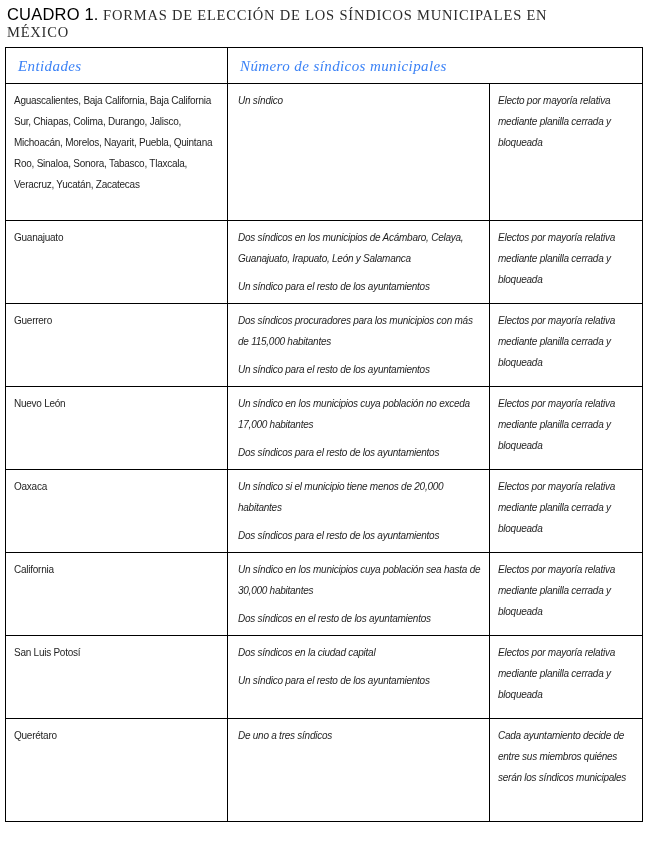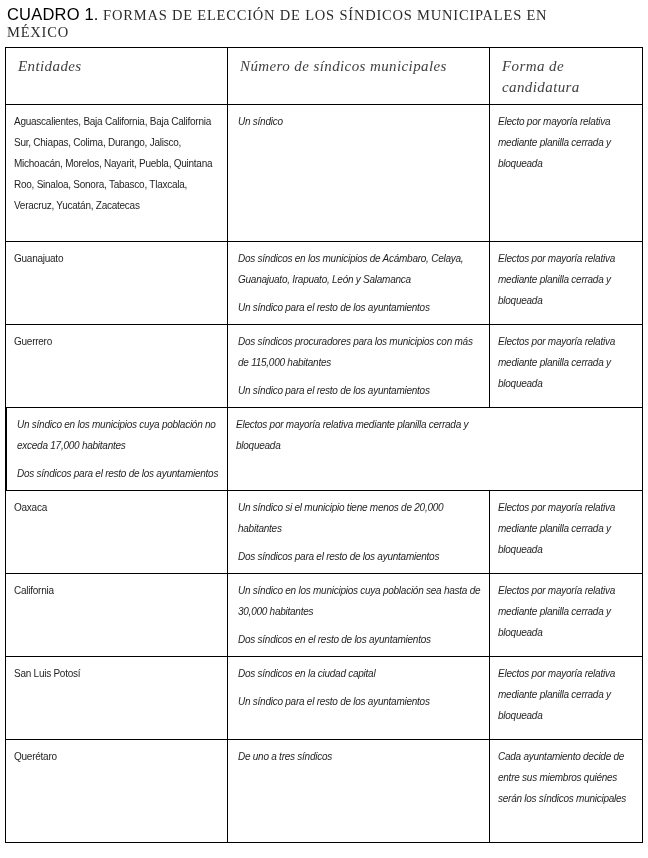--- a/index.html
+++ b/index.html
@@ -55,21 +55,21 @@
     letter-spacing: -0.25px;
   }
   .c2, .c3 { border-left: 1px solid #000; font-style: italic; }
   .c2 { padding-left: 10px; padding-right: 6px; }
   .c3 { padding-left: 8px; padding-right: 4px; }
   .hcell {
     font-family: "Liberation Serif", serif;
     font-style: italic;
     font-size: 15px;
     letter-spacing: 0.4px;
-    color: #404040;
+    color: #3b82f6;
     padding-top: 8px;
     padding-left: 12px;
   }
   .head      { min-height: 35px; }
   .row-1     { min-height: 137px; }
   .row-2     { min-height: 81px; }
   .row-3     { min-height: 79px; }
   .row-4     { min-height: 78px; }
   .row-5     { min-height: 78px; }
   .row-6     { min-height: 78px; }
@@ -86,21 +86,20 @@
   <div class="title">
     <span class="title-prefix">CUADRO 1.</span>
     <span class="title-text">FORMAS DE ELECCIÓN DE LOS SÍNDICOS MUNICIPALES EN MÉXICO</span>
   </div>
 
   <div class="tbl">
 
     <div class="row head">
       <div class="cell c1 hcell">Entidades</div>
       <div class="cell c2 hcell">Número de síndicos municipales</div>
-      <div class="cell c3 hcell">Forma de candidatura</div>
     </div>
 
     <div class="row row-1">
       <div class="cell c1">Aguascalientes, Baja California, Baja California Sur, Chiapas, Colima, Durango, Jalisco, Michoacán, Morelos, Nayarit, Puebla, Quintana Roo, Sinaloa, Sonora, Tabasco, Tlaxcala, Veracruz, Yucatán, Zacatecas</div>
       <div class="cell c2">
         <p>Un síndico</p>
       </div>
       <div class="cell c3">Electo por mayoría relativa mediante planilla cerrada y bloqueada</div>
     </div>
 
@@ -116,20 +115,21 @@
     <div class="row row-3">
       <div class="cell c1">Guerrero</div>
       <div class="cell c2">
         <p>Dos síndicos procuradores para los municipios con más de 115,000 habitantes</p>
         <p>Un síndico para el resto de los ayuntamientos</p>
       </div>
       <div class="cell c3">Electos por mayoría relativa mediante planilla cerrada y bloqueada</div>
     </div>
 
     <div class="row row-4">
+      <div class="cell c1">Nuevo León</div>
       <div class="cell c2">
         <p>Un síndico en los municipios cuya población no exceda 17,000 habitantes</p>
         <p>Dos síndicos para el resto de los ayuntamientos</p>
       </div>
       <div class="cell c3">Electos por mayoría relativa mediante planilla cerrada y bloqueada</div>
     </div>
 
     <div class="row row-5">
       <div class="cell c1">Oaxaca</div>
       <div class="cell c2">

